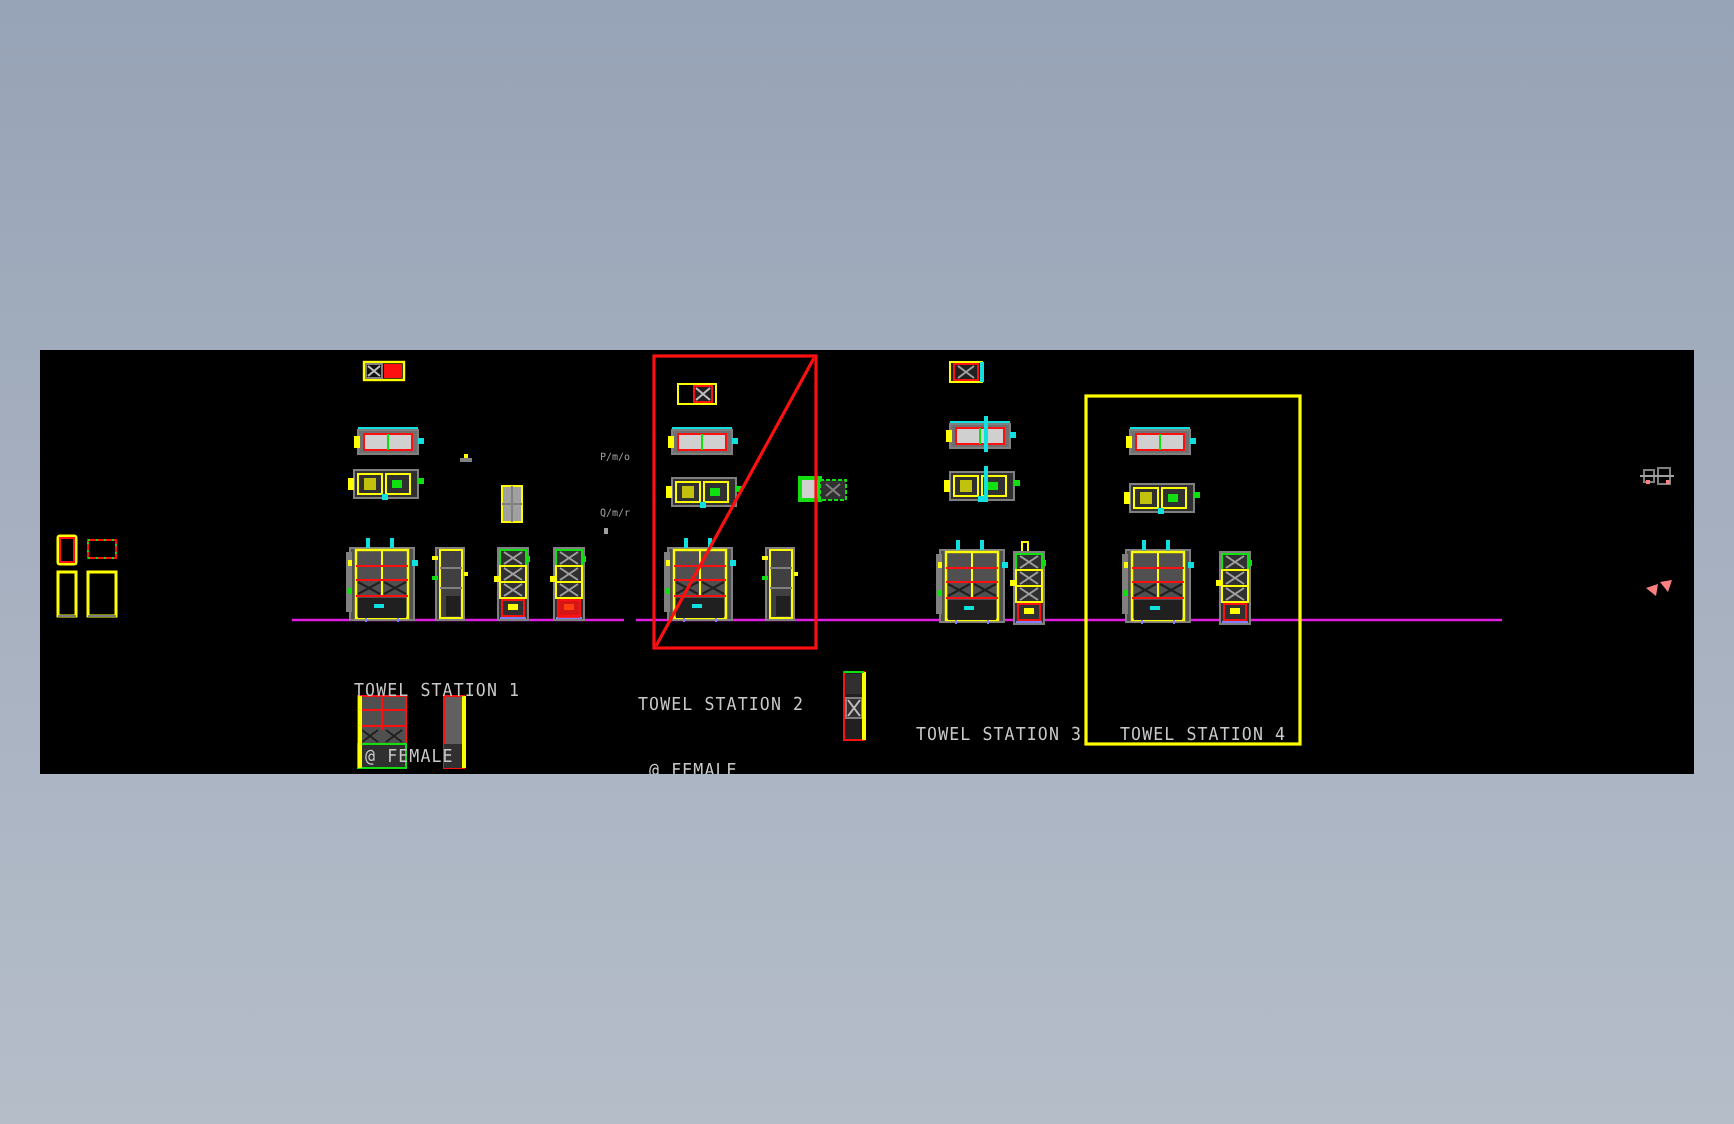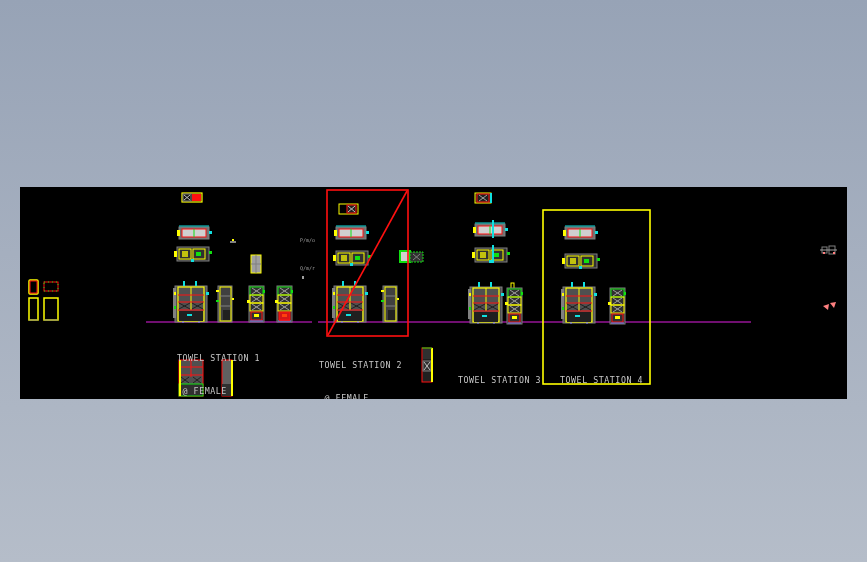--- a/index.html
+++ b/index.html
@@ -3,21 +3,21 @@
 <meta charset="utf-8">
 <style>
   html, body { margin:0; padding:0; }
   body {
     width:867px; height:562px; overflow:hidden; position:relative;
     background: linear-gradient(to bottom, #97a3b6 0%, #a5afbf 45%, #b5bdc9 100%);
     font-family: "DejaVu Sans Mono", monospace;
   }
   #canvas {
     position:absolute; left:20px; top:175px; width:827px; height:212px;
-    background:#000; overflow:hidden;margin-top:12px;
+    background:#000; overflow:hidden;
   }
   svg { position:absolute; left:0; top:0; }
   .lbl {
     position:absolute; color:#c8c8c8; font-family:"DejaVu Sans Mono", monospace;
     font-size:9px; letter-spacing:0.6px; line-height:11px; white-space:pre;
     transform: scaleX(0.92); transform-origin:left top;
   }
 </style>
 </head>
 <body>

